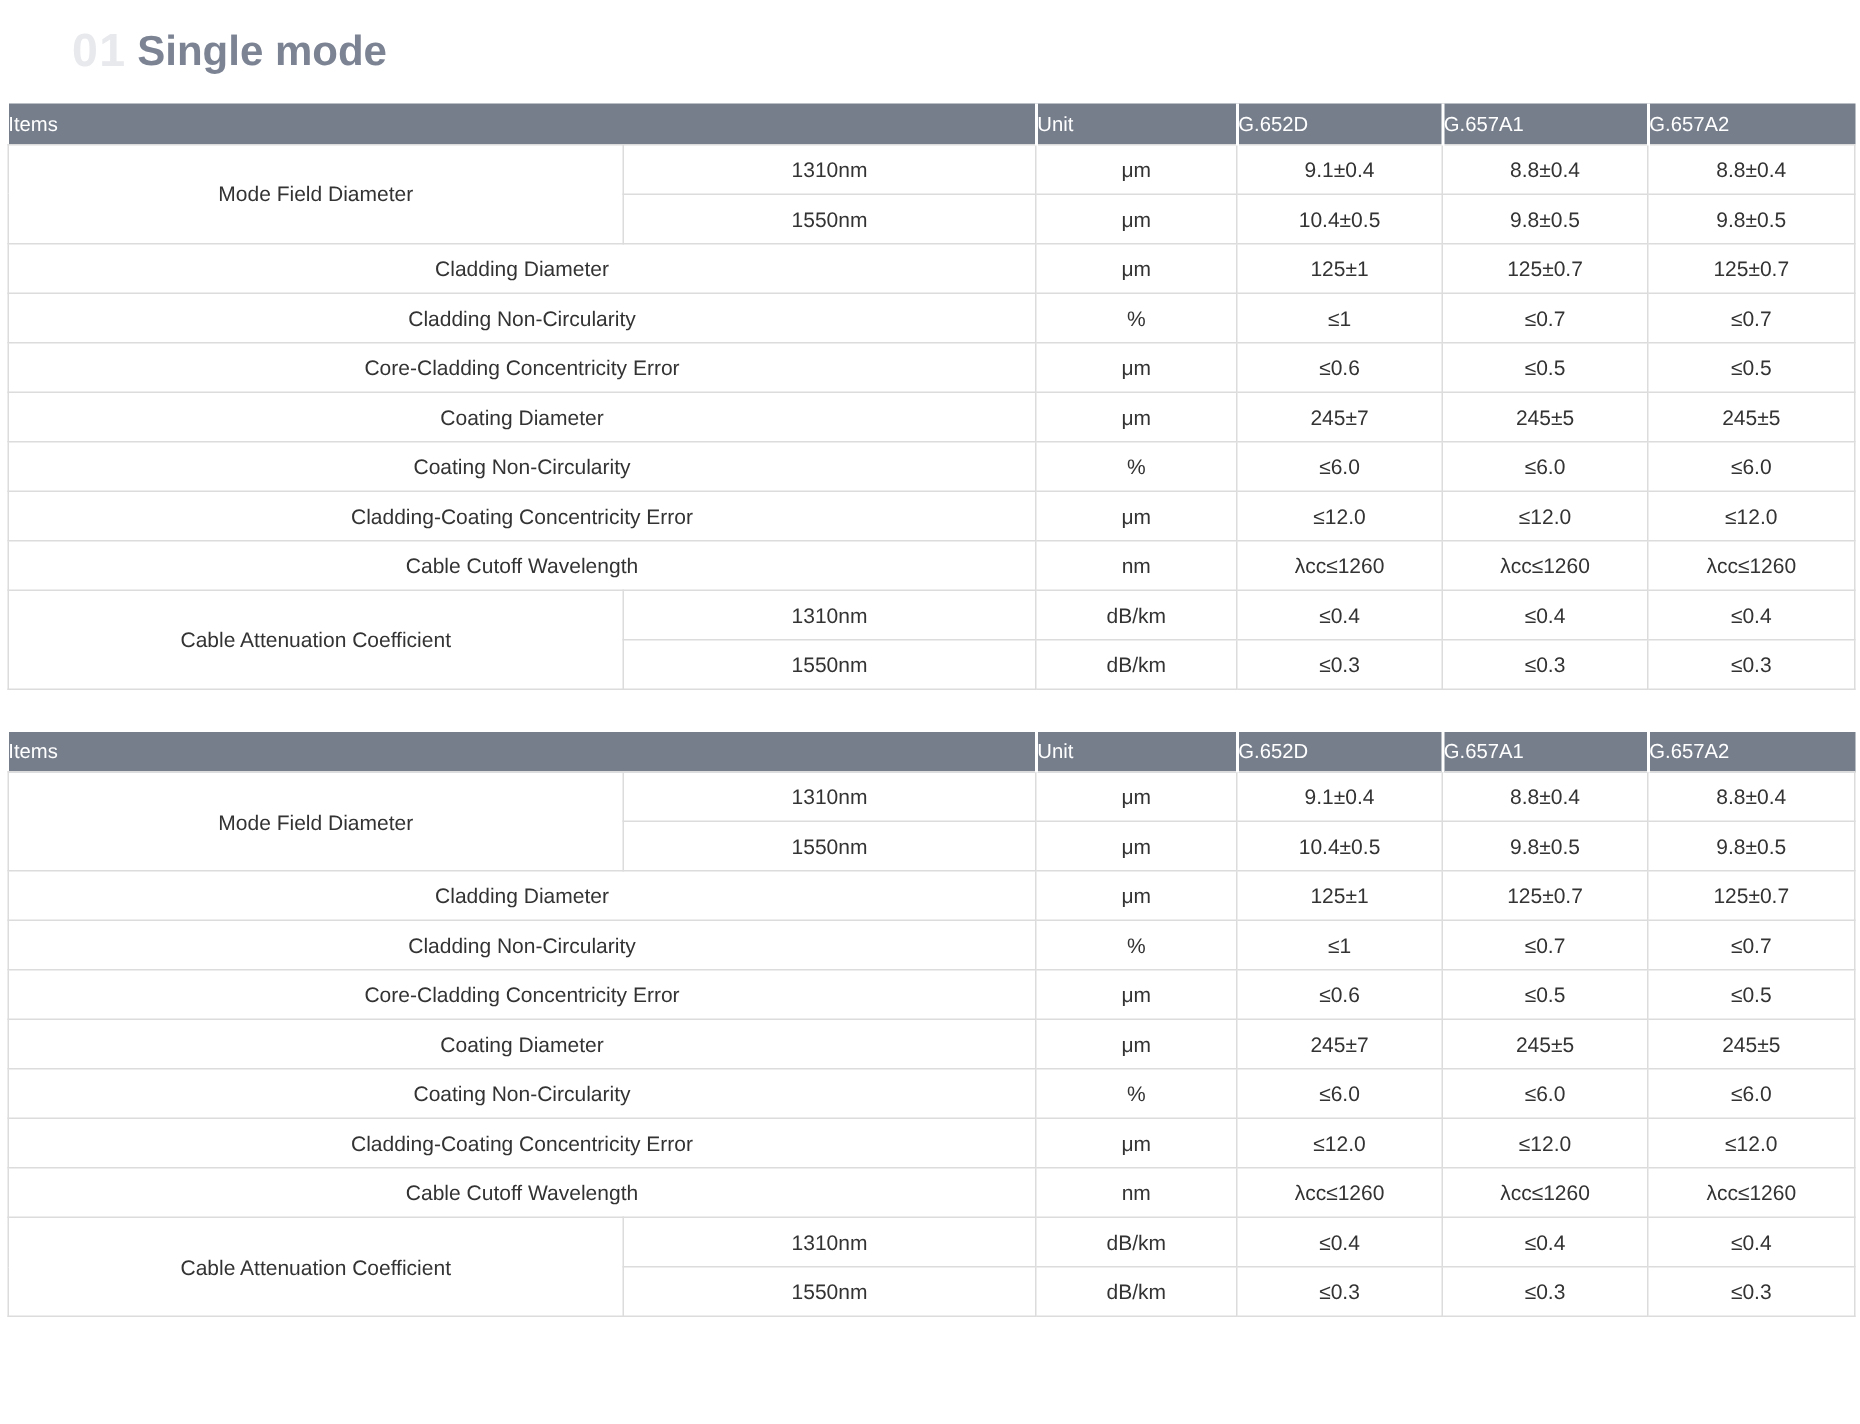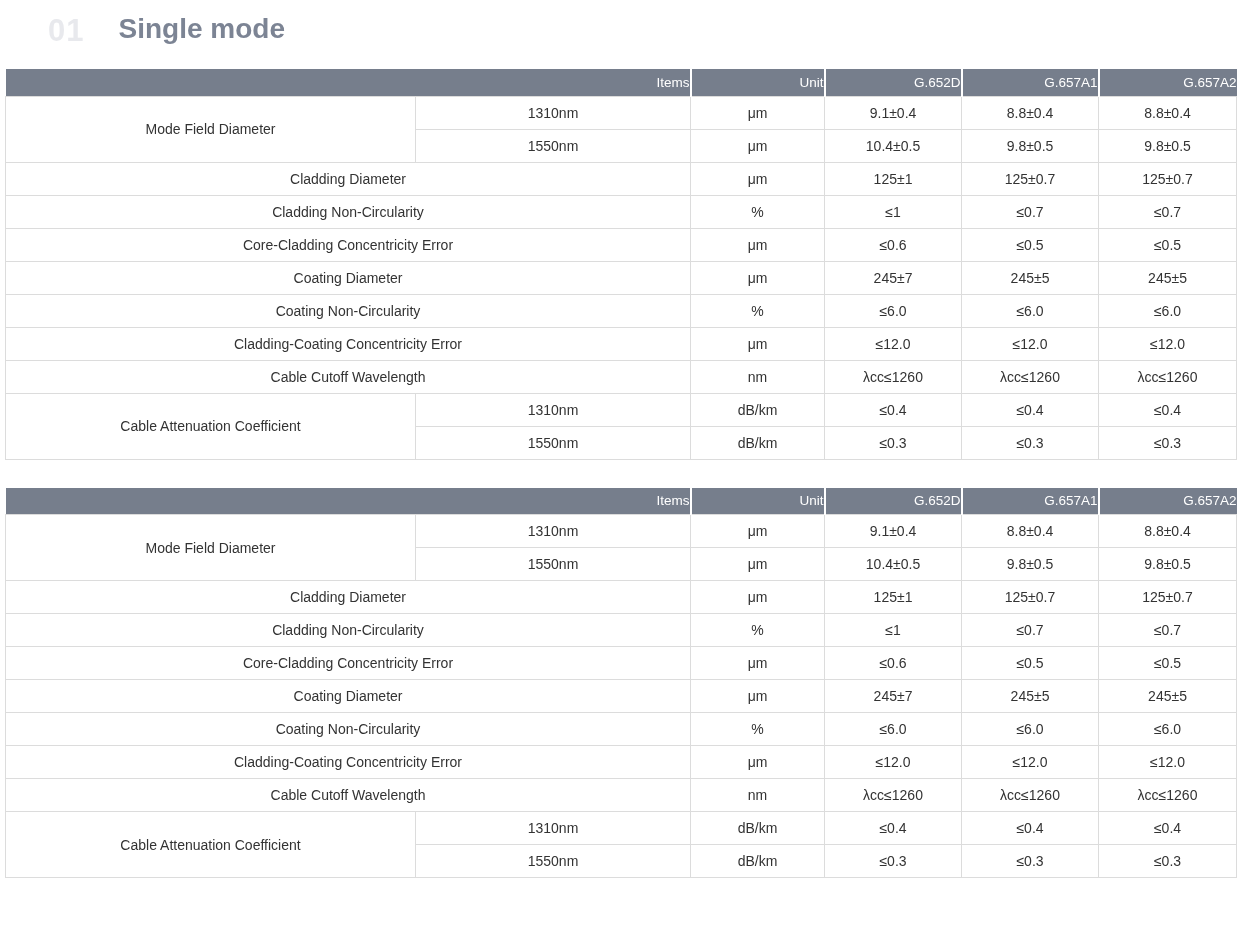--- a/index.html
+++ b/index.html
@@ -12,24 +12,23 @@
   }
   .page {
     width: 1240px;
     padding-top: 13px;
   }
   .section { width: 1240px; }
   .section + .section { margin-top: 28px; }
 
   .section-title {
     display: flex;
-    align-items: flex-start;
+    align-items: center;
     margin: 0 0 14px 48px;
     height: 42px;
-    gap: 27px;
   }
   .section-number {
     font-size: 31px;
     font-weight: 700;
     color: #e8e9ed;
     letter-spacing: 1px;
   }
   .section-label {
     font-size: 28px;
     font-weight: 600;
@@ -42,21 +41,21 @@
     margin-left: 5px;
     border-collapse: collapse;
     table-layout: fixed;
   }
   table.spec thead th {
     background: #767e8c;
     color: #ffffff;
     font-weight: 400;
     font-size: 13.5px;
     height: 27px;
-    text-align: right;
+    text-align: left;
     vertical-align: middle;
     border: none;
     border-left: 2px solid #ffffff;
   }
   table.spec thead th:first-child { border-left: none; }
 
   table.spec tbody td {
     border: 1px solid #dcdcdc;
     height: 33px;
     text-align: center;

